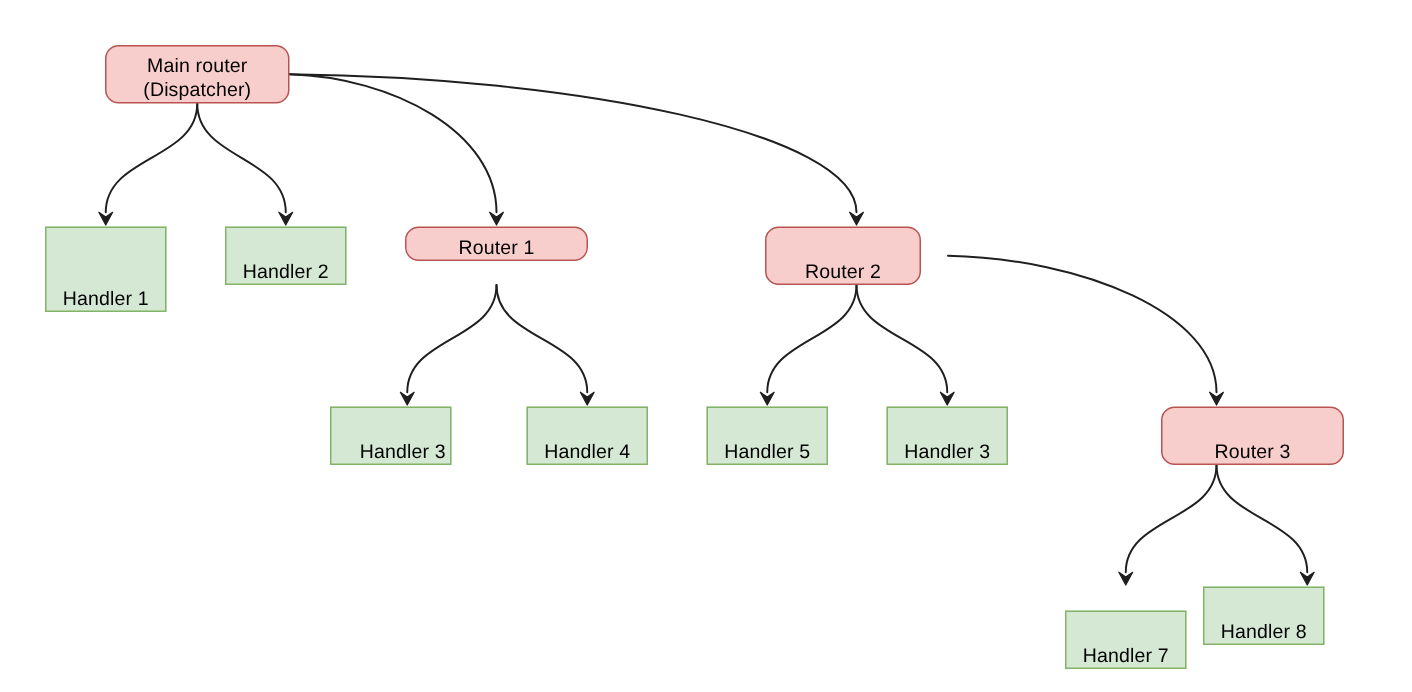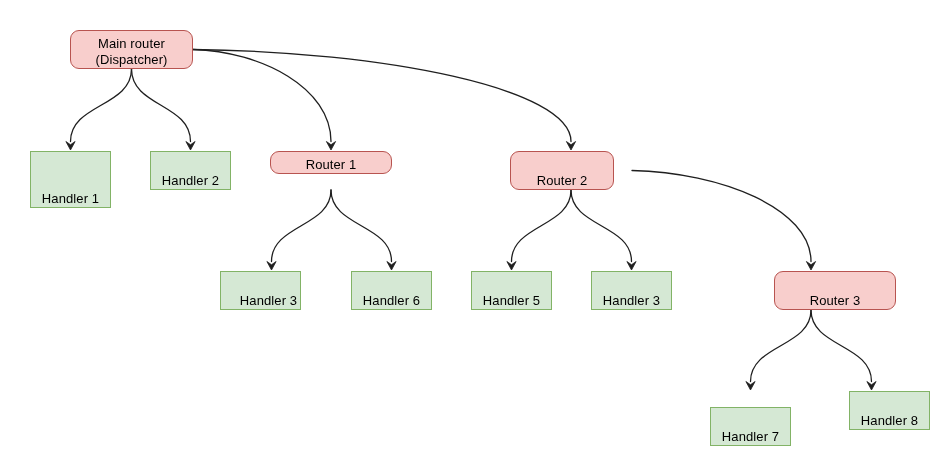--- a/index.html
+++ b/index.html
@@ -121,21 +121,21 @@
 
   <div id="node-layer">
 
   <div class="node node-router" style="left: 70px; top: 30px; width: 123px; height: 39px;"><span>Main router
 (Dispatcher)</span></div>
       <div class="node node-handler" style="left: 30px; top: 151px; width: 81px; height: 57px;"><span>Handler 1</span></div>
       <div class="node node-handler" style="left: 150px; top: 151px; width: 81px; height: 39px;"><span>Handler 2</span></div>
       <div class="node node-router" style="left: 270px; top: 151px; width: 122px; height: 23px;"><span>Router 1</span></div>
       <div class="node node-router" style="left: 510px; top: 151px; width: 104px; height: 39px;"><span>Router 2</span></div>
       <div class="node node-handler" style="left: 220px; top: 271px; width: 81px; height: 39px; padding-left: 16px;"><span>Handler 3</span></div>
-      <div class="node node-handler" style="left: 351px; top: 271px; width: 81px; height: 39px;"><span>Handler 6</span></div>
+      <div class="node node-handler" style="left: 351px; top: 271px; width: 81px; height: 39px;"><span>Handler 4</span></div>
       <div class="node node-handler" style="left: 471px; top: 271px; width: 81px; height: 39px;"><span>Handler 5</span></div>
       <div class="node node-handler" style="left: 591px; top: 271px; width: 81px; height: 39px;"><span>Handler 3</span></div>
       <div class="node node-router" style="left: 750px; top: 271px; width: 122px; height: 39px; margin-left: 24px;"><span>Router 3</span></div>
       <div class="node node-handler" style="left: 710px; top: 391px; width: 81px; height: 39px; margin-top: 16px;"><span>Handler 7</span></div>
-      <div class="node node-handler" style="left: 849px; top: 391px; width: 81px; height: 39px;"><span>Handler 8</span></div>
+      <div class="node node-handler" style="left: 802px; top: 391px; width: 81px; height: 39px;"><span>Handler 8</span></div>
     </div>
 
 </div>
 
 </body></html>

